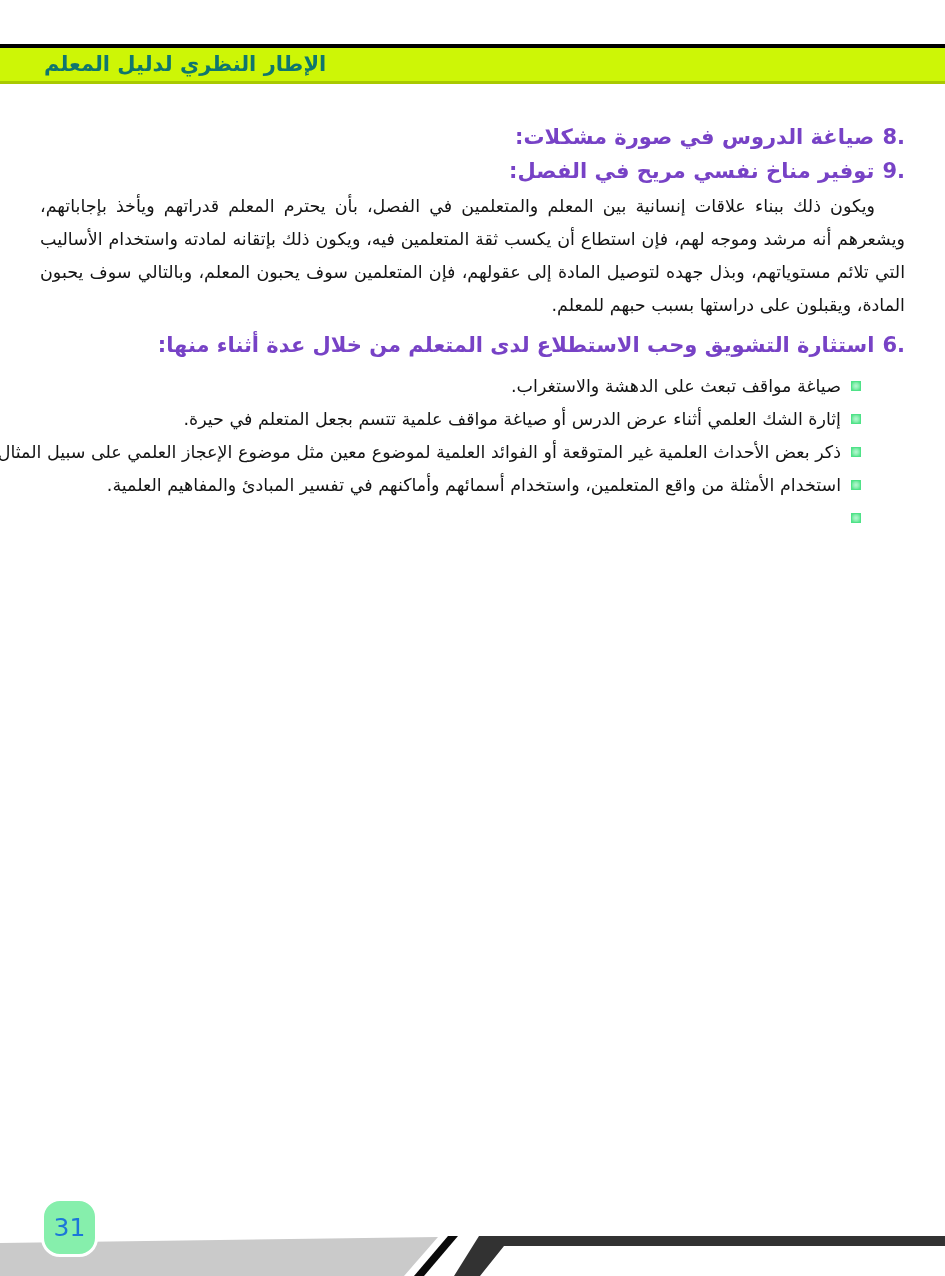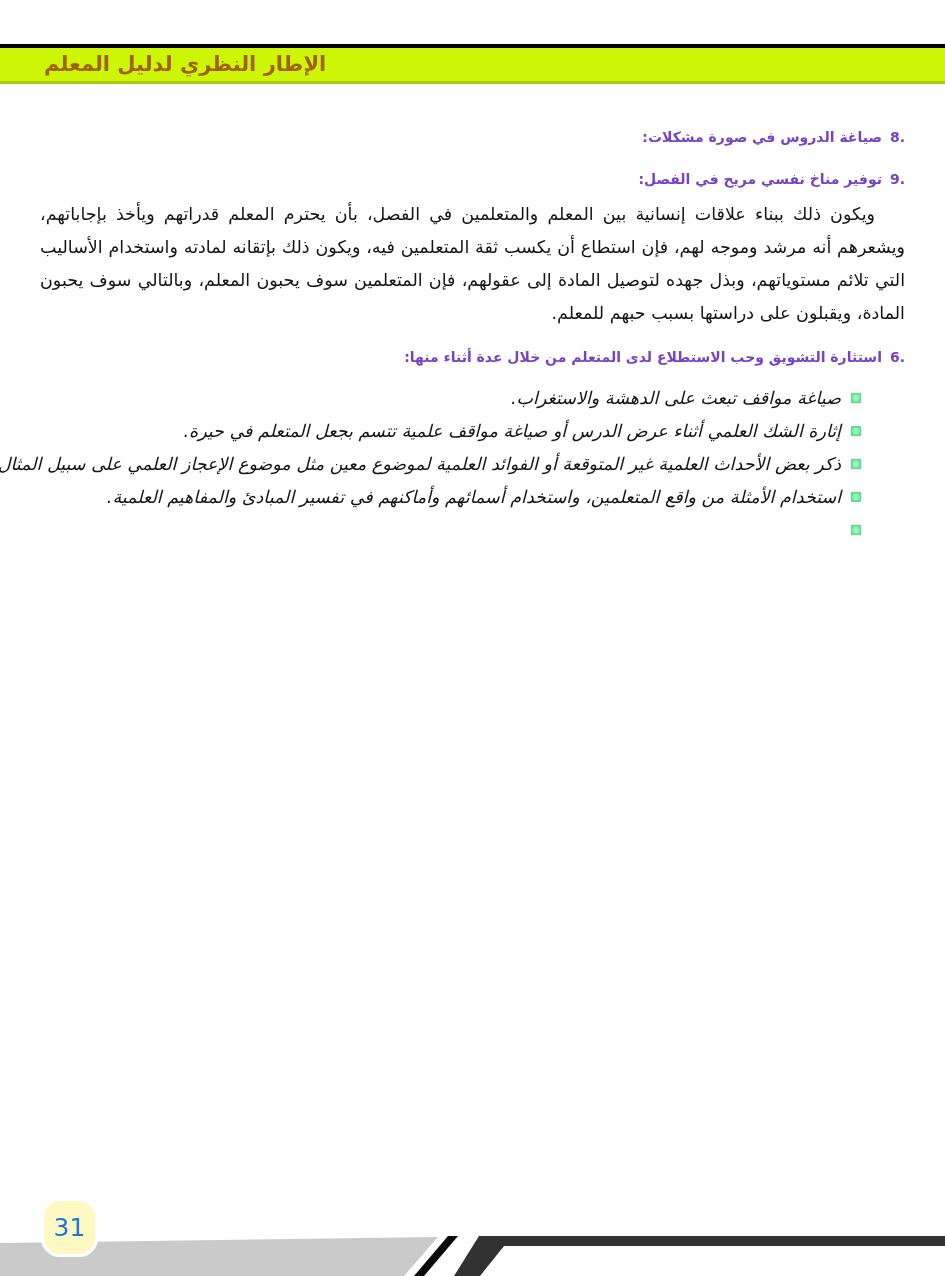--- a/index.html
+++ b/index.html
@@ -18,83 +18,82 @@
     background:#000000;
   }
   .banner {
     position:absolute; top:48px; left:0; width:945px; height:36px;
     background:#cdf606;
     border-bottom:3px solid #a9c900;
   }
   .banner-title {
     position:absolute; left:44px; top:4px;
     font-size:21px; font-weight:bold;
-    color:#a16207;
+    color:#0f766e;
     direction:rtl;
     letter-spacing:0;
   }
 
   
   .content {
     position:absolute; top:122px; right:40px; left:40px;
     direction:rtl;
     color:#141414;
     font-size:17.5px;
   }
   .sec-heading {
     color:#7742c6;
-    font-size:14px;
+    font-size:21px;
     font-weight:600;
     line-height:30px;
     margin-bottom:4px;
   }
   .sec-heading .sec-num {
     direction:ltr; display:inline-block;
     font-weight:bold;
     margin-left:8px;
   }
   .para {
     text-align:justify;
     text-indent:30px;
     line-height:33px;
     margin-bottom:8px;
   }
-  .sec-gap { margin-top:12px; }
+  .sec-gap { }
   .bullets {
     list-style:none;
     margin-top:10px;
   }
   .bullets li {
     position:relative;
     padding-right:64px;
     line-height:33px;
     white-space:nowrap;
     text-align:right;
-    font-style:italic;
   }
   .bullet-marker {
     position:absolute;
     right:44px; top:11px;
     width:10px; height:10px;
     background:#5ce793;
     background:radial-gradient(circle at 50% 50%, #b5f7d2 0%, #8ff0b4 35%, #4fe288 75%);
     box-shadow:inset 0 0 0 1px #4fe288;
   }
 
   
   .footer-art {
     position:absolute; bottom:0; left:0;
     width:945px; height:90px;
     display:block;
   }
   .page-badge {
     position:absolute;
     left:41px; top:1198px;
     width:57px; height:59px;
-    background:#fef9c3;
+    background:#86efac;
     border:3px solid #ffffff;
     border-radius:19px;
     display:flex; align-items:center; justify-content:center;
     font-size:25px;
     color:#1c76d9;
     z-index:3;
   }
 </style>
 </head>
 <body>

